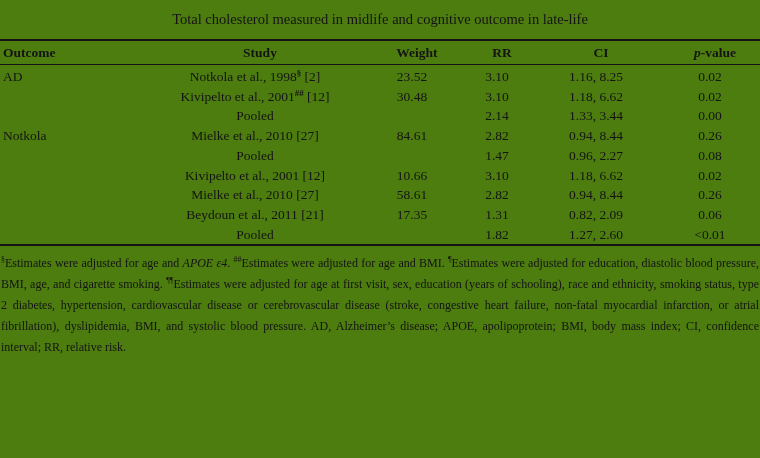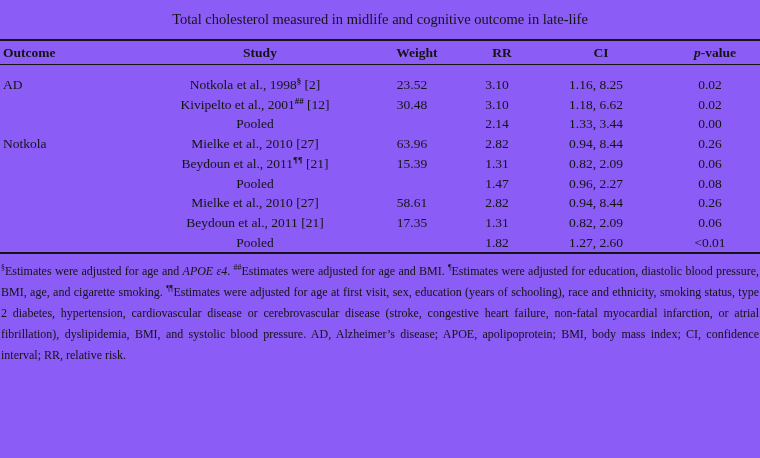--- a/index.html
+++ b/index.html
@@ -5,21 +5,21 @@
   html, body {
     margin: 0;
     padding: 0;
     background: #ffffff;
   }
   .page {
     position: relative;
     width: 760px;
     height: 458px;
     box-sizing: border-box;
-    background: #8b5cf6;
+    background: #4d7c0f;
     color: #141414;
     font-family: "Liberation Serif", "DejaVu Serif", serif;
     padding-top: 6px;
     overflow: hidden;
   }
   .title {
     text-align: center;
     font-size: 14.5px;
     line-height: 18px;
     margin: 4px 0 11px 0;
@@ -42,21 +42,21 @@
   th.c-weight,  td.c-weight,
   th.c-rr,      td.c-rr,
   th.c-ci,      td.c-ci,
   th.c-p,       td.c-p       { text-align: center; }
   tbody td {
     height: 19.7px;
     line-height: 19.7px;
     padding: 0 2px;
     white-space: nowrap;
   }
-  tbody tr:first-child td { padding-top: 10px; }
+  tbody tr:first-child td { padding-top: 2px; }
   tbody tr:last-child td { border-bottom: 2px solid #141414; }
   sup {
     font-size: 66%;
     vertical-align: super;
     line-height: 0;
     font-weight: bold;
   }
   .footnote {
     margin-top: 7px;
     padding: 0 1px;
@@ -113,40 +113,40 @@
           <td class="c-outcome"></td>
           <td class="c-study">Pooled</td>
           <td class="c-weight"></td>
           <td class="c-rr">2.14</td>
           <td class="c-ci">1.33, 3.44</td>
           <td class="c-p">0.00</td>
         </tr>
         <tr>
           <td class="c-outcome">Notkola</td>
           <td class="c-study">Mielke et al., 2010 [27]</td>
-          <td class="c-weight">63.96</td>
+          <td class="c-weight">84.61</td>
           <td class="c-rr">2.82</td>
           <td class="c-ci">0.94, 8.44</td>
           <td class="c-p">0.26</td>
-        </tr>
-        <tr>
-          <td class="c-outcome"></td>
-          <td class="c-study">Beydoun et al., 2011<sup>¶¶</sup> [21]</td>
-          <td class="c-weight">15.39</td>
-          <td class="c-rr">1.31</td>
-          <td class="c-ci">0.82, 2.09</td>
-          <td class="c-p">0.06</td>
         </tr>
         <tr>
           <td class="c-outcome"></td>
           <td class="c-study">Pooled</td>
           <td class="c-weight"></td>
           <td class="c-rr">1.47</td>
           <td class="c-ci">0.96, 2.27</td>
           <td class="c-p">0.08</td>
+        </tr>
+        <tr>
+          <td class="c-outcome"></td>
+          <td class="c-study">Kivipelto et al., 2001 [12]</td>
+          <td class="c-weight">10.66</td>
+          <td class="c-rr">3.10</td>
+          <td class="c-ci">1.18, 6.62</td>
+          <td class="c-p">0.02</td>
         </tr>
         <tr>
           <td class="c-outcome"></td>
           <td class="c-study">Mielke et al., 2010 [27]</td>
           <td class="c-weight">58.61</td>
           <td class="c-rr">2.82</td>
           <td class="c-ci">0.94, 8.44</td>
           <td class="c-p">0.26</td>
         </tr>
         <tr>

